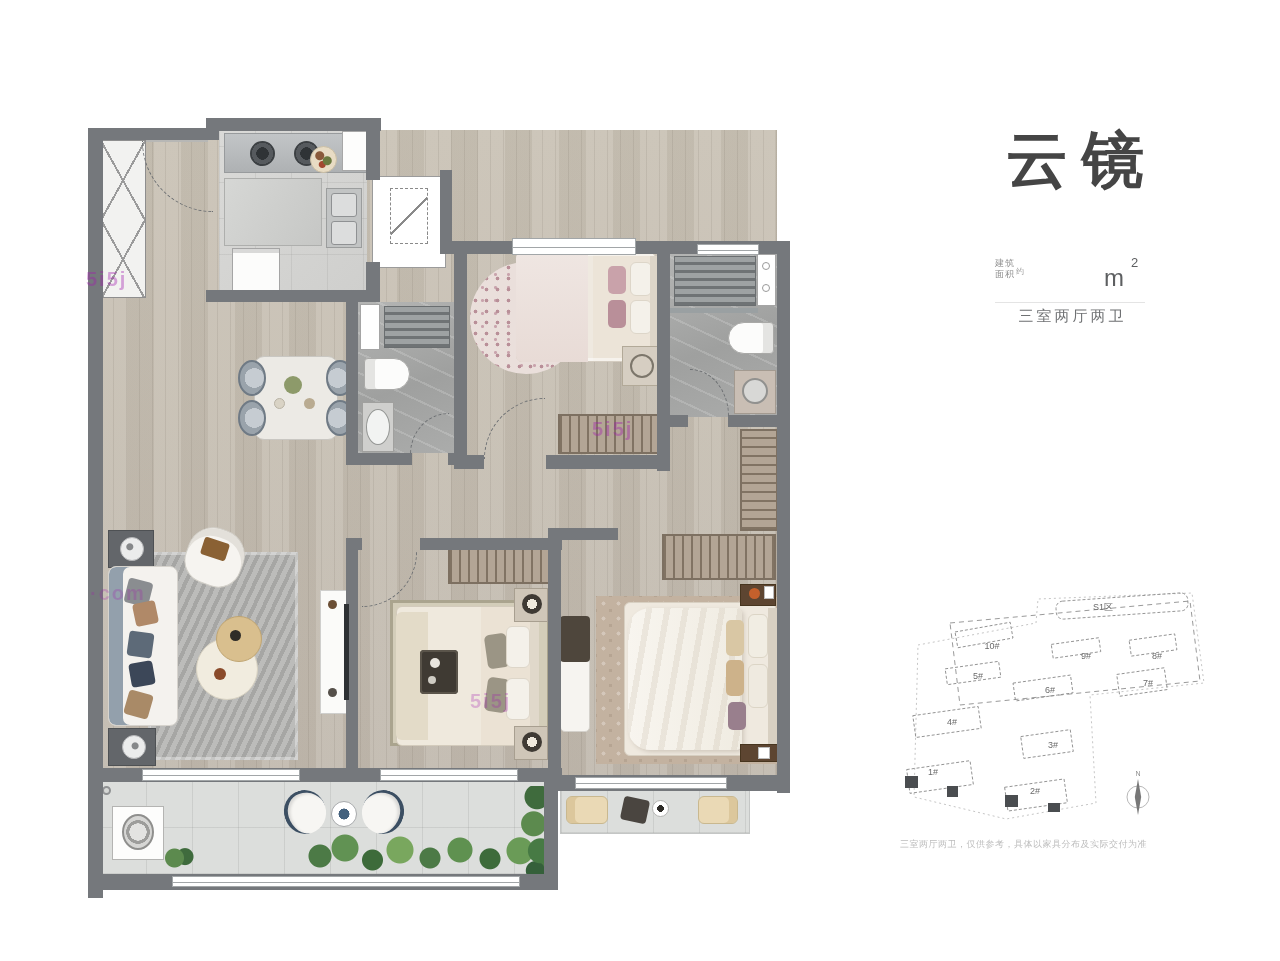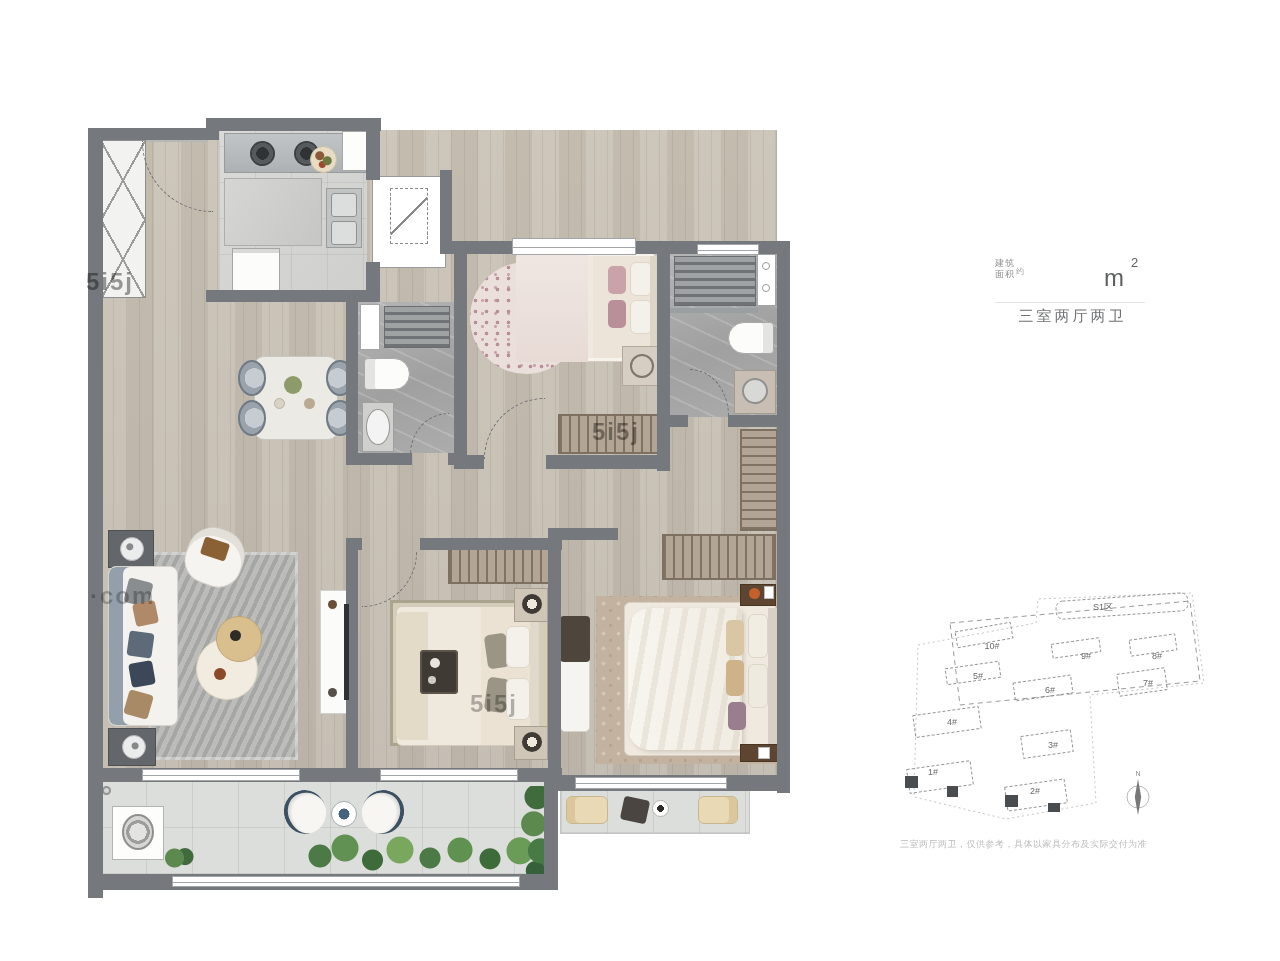--- a/index.html
+++ b/index.html
@@ -21,21 +21,21 @@
       repeating-linear-gradient(0deg, rgba(118,120,118,.16) 0 1px, transparent 1px 46px),
       repeating-linear-gradient(90deg, rgba(118,120,118,.16) 0 1px, transparent 1px 46px), #dcdedc;}
   .win{position:absolute;background:#fff;box-shadow:inset 0 0 0 1px #a2a6a8;z-index:6;}
   .win::after{content:"";position:absolute;left:0;right:0;top:50%;height:1px;background:#a2a6a8;}
   .arc{position:absolute;border:1.4px dashed #6d7073;z-index:7;}
   .rack{position:absolute;background:repeating-linear-gradient(90deg, rgba(88,74,58,.55) 0 2px, transparent 2px 9px),#b3a595;border:2px solid #7d7061;box-sizing:border-box;z-index:3;}
   .rackV{position:absolute;background:repeating-linear-gradient(0deg, rgba(88,74,58,.55) 0 2px, transparent 2px 9px),#b3a595;border:2px solid #7d7061;box-sizing:border-box;z-index:3;}
   .mat{position:absolute;background:repeating-linear-gradient(0deg,#6f7375 0 3px,#9ea2a3 3px 8px);border:1px solid #6a6e70;box-sizing:border-box;z-index:3;}
   .furn{position:absolute;z-index:3;box-sizing:border-box;}
   .wall-z{z-index:5;}
-  .wm{position:absolute;color:#000000;opacity:.38;font-size:24px;font-weight:700;letter-spacing:2px;z-index:8;}
+  .wm{position:absolute;color:#a21caf;opacity:.38;font-size:20px;font-weight:700;letter-spacing:2px;z-index:8;}
   .title{position:absolute;left:985px;top:118px;width:180px;text-align:center;font-size:62px;font-weight:700;color:#454545;letter-spacing:14px;text-indent:14px;}
   .area-label{position:absolute;left:995px;top:258px;font-size:9px;line-height:11px;color:#8b8b8b;letter-spacing:1px;}
   .area-approx{position:absolute;left:1016px;top:266px;font-size:8px;color:#9a9a9a;}
   .area-num{position:absolute;left:1024px;top:234px;font-size:57px;font-weight:400;color:#5d5f61;letter-spacing:1px;}
   .area-unit{position:absolute;left:1104px;top:264px;font-size:24px;color:#5d5f61;}
   .area-sup{position:absolute;left:1131px;top:255px;font-size:13px;color:#5d5f61;}
   .rule{position:absolute;left:995px;top:302px;width:150px;height:1px;background:#e4e4e4;}
   .layout-txt{position:absolute;left:985px;top:307px;width:175px;text-align:center;font-size:15px;color:#6f7173;letter-spacing:3px;}
   .disclaimer{position:absolute;left:900px;top:838px;width:250px;font-size:9px;color:#bdbdbd;letter-spacing:.5px;}
   svg text{font-family:"Liberation Sans","DejaVu Sans",sans-serif;}
@@ -251,20 +251,21 @@
     <div class="furn" style="left:622px;top:798px;width:26px;height:24px;background:#4a4540;border-radius:4px;transform:rotate(12deg);"></div>
     <div class="furn" style="left:652px;top:800px;width:17px;height:17px;border-radius:50%;background:radial-gradient(circle,#2e2c28 0 30%,#fff 31%);border:1px solid #b5b5b3;"></div>
     <div class="furn" style="left:698px;top:796px;width:40px;height:28px;background:#ead9b5;border:1px solid #c9b88f;border-radius:6px;box-shadow:inset -8px 0 0 #dcc79c;"></div>
 
     <div class="wm" style="left:86px;top:268px;">5i5j</div>
     <div class="wm" style="left:592px;top:418px;">5i5j</div>
     <div class="wm" style="left:470px;top:690px;opacity:.28;">5i5j</div>
     <div class="wm" style="left:90px;top:582px;opacity:.25;">·com</div>
   </div>
 
+  <div class="title">云镜</div>
   <div class="area-label">
     <div>建筑</div>
     <div>面积</div>
   </div>
   <div class="area-approx">约</div>
   <div class="area-unit">m</div>
   <div class="area-sup">2</div>
   <div class="rule"></div>
   <div class="layout-txt">三室两厅两卫</div>
 

